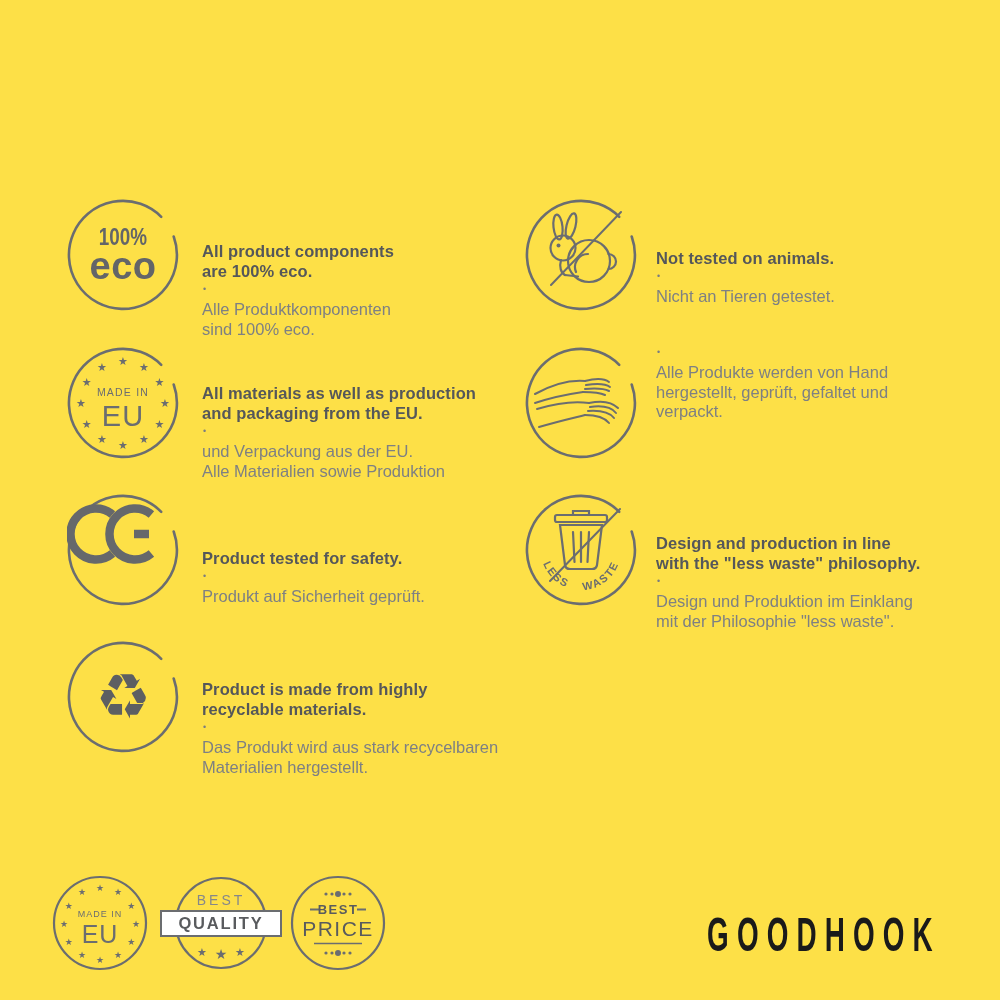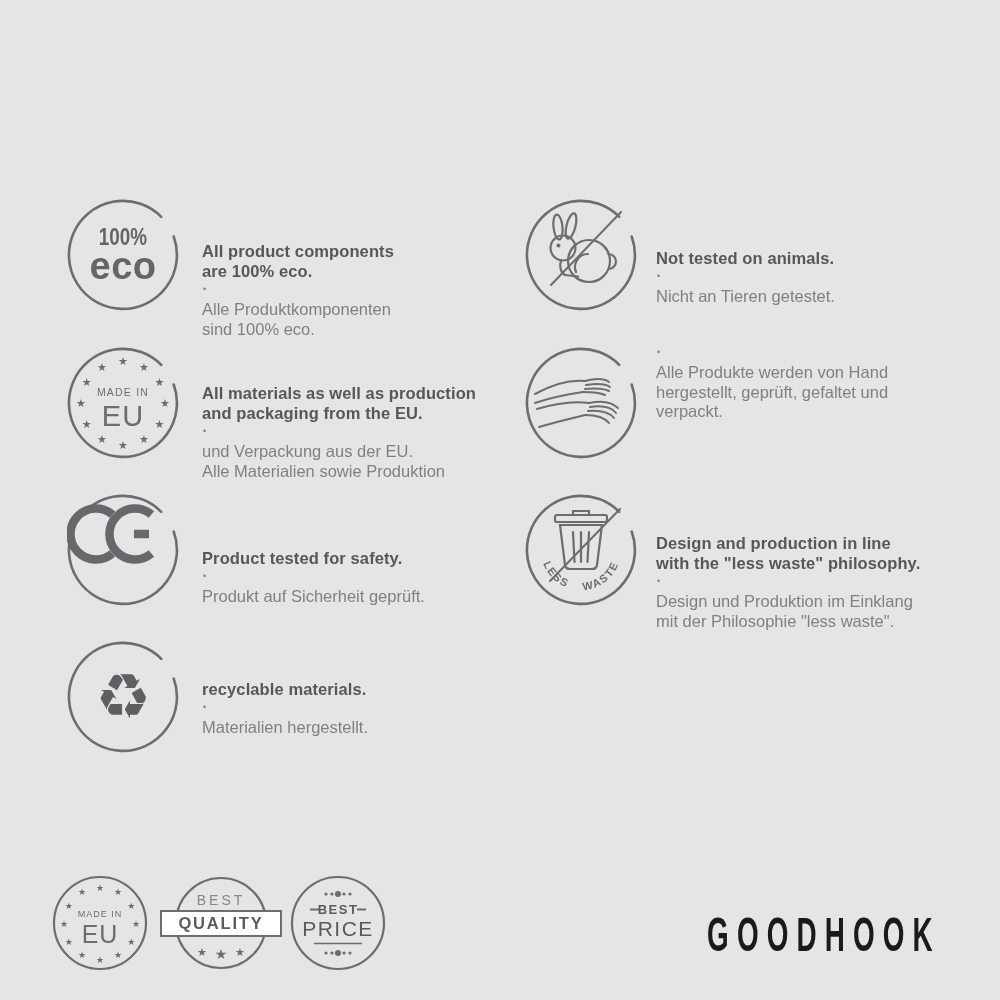--- a/index.html
+++ b/index.html
@@ -1,16 +1,16 @@
 <!DOCTYPE html>
 <html><head>
 <meta charset="utf-8">
 <style>
   html,body{margin:0;padding:0;background:#fff;}
-  #page{position:relative;width:1000px;height:1000px;background:#e5e5e5;overflow:hidden;
+  #page{position:relative;width:1000px;height:1000px;background:#fde047;overflow:hidden;
         font-family:"Liberation Sans",sans-serif;}
   .icon-box{position:absolute;width:112px;height:112px;}
   .icon-box svg{position:absolute;left:0;top:0;width:100%;height:100%;}
   .txt{position:absolute;}
   .head{font-size:16.5px;line-height:20px;font-weight:bold;color:#55575a;letter-spacing:.1px;margin-top:29px;}
   .head div{white-space:nowrap;}
   .body{font-size:16.5px;line-height:19.5px;font-weight:normal;color:#7e8083;}
   .body div{white-space:nowrap;}
   .sepdot{display:block;font-size:9px;line-height:9px;color:#7b7d80;margin:4px 0 6px 1px;}
   
@@ -205,24 +205,26 @@
   </div>
 
   <div class="icon-box f7i">
     <svg viewBox="0 0 112 112">
       <path d="M106.7 37.5 A54 54 0 1 1 94.2 17.8" fill="none" stroke="#6b6d70" stroke-width="2.6" stroke-linecap="round"></path>
     </svg>
     <div class="recycle-glyph">♻</div>
   </div>
   <div class="txt f7t">
     <div class="head">
+        <div>Product is made from highly</div>
         <div>recyclable materials.</div>
       </div>
     <span class="sepdot">•</span>
     <div class="body">
+        <div>Das Produkt wird aus stark recycelbaren</div>
         <div>Materialien hergestellt.</div>
       </div>
   </div>
 
   <div class="badge b1">
     <svg viewBox="0 0 100 100">
       <circle cx="50" cy="50" r="46" fill="none" stroke="#6b6d70" stroke-width="2.2"></circle>
       <g font-size="9" text-anchor="middle">
         <text class="st" x="50" y="17.5">★</text>
         <text class="st" x="68" y="22.3">★</text>

